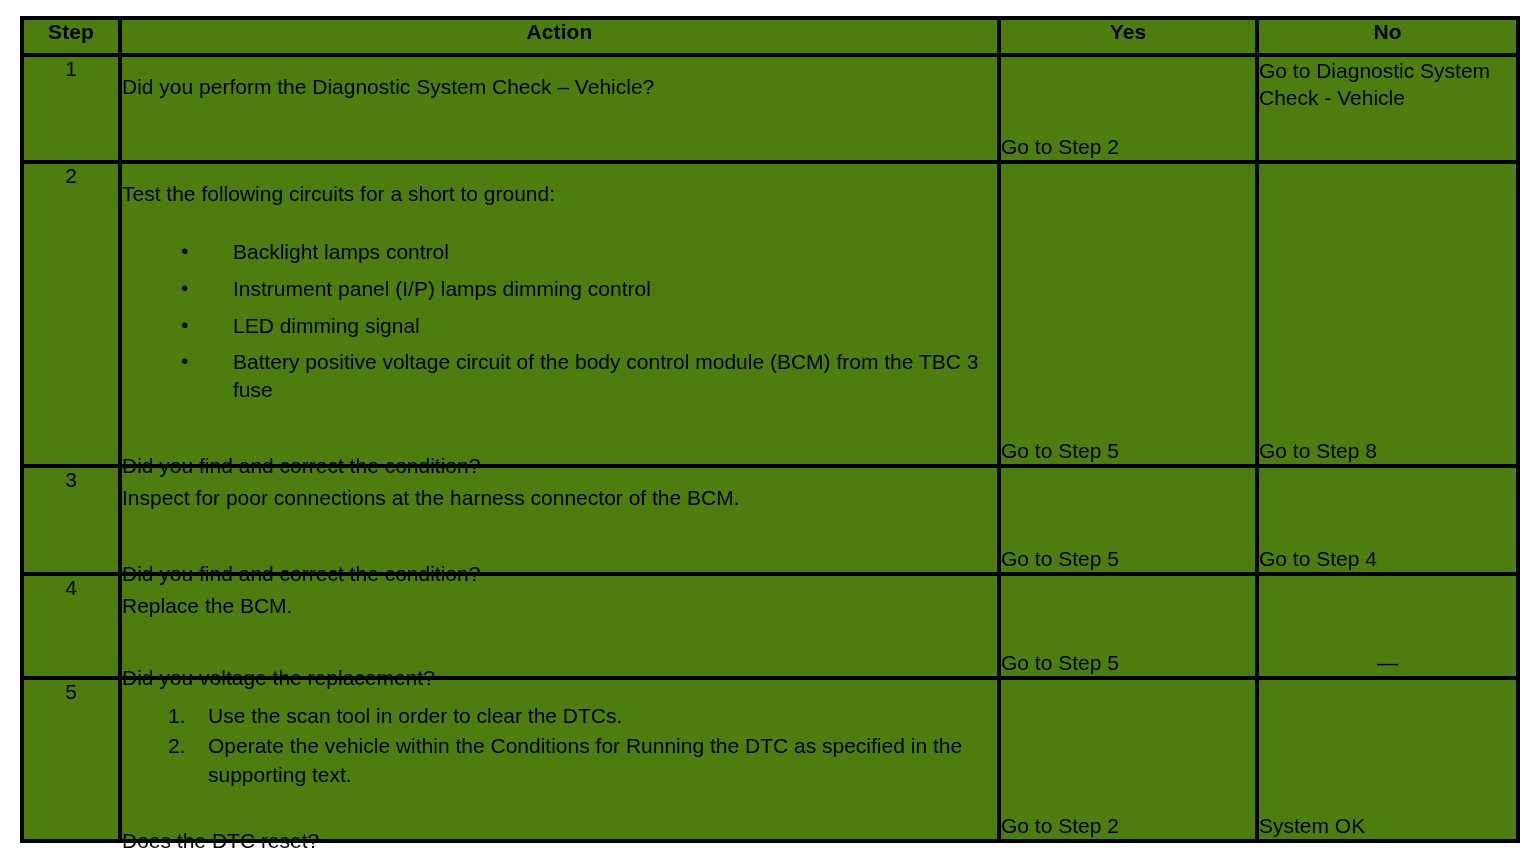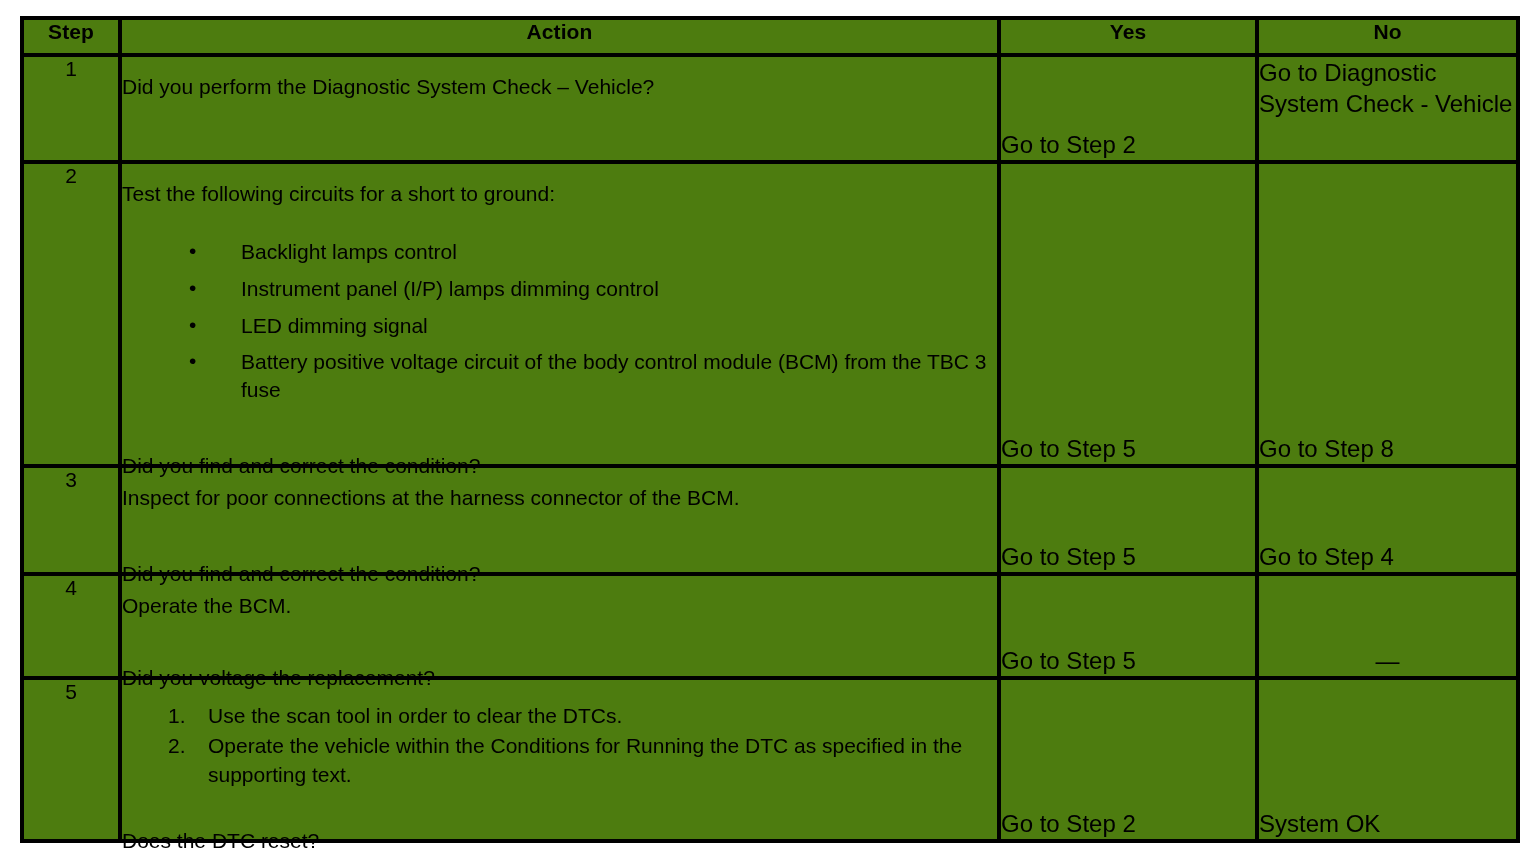--- a/index.html
+++ b/index.html
@@ -82,21 +82,21 @@
     white-space: normal;
   }
 
   .act-spacer { flex: 1 1 auto; min-height: 8px; }
 
   .act-tail { white-space: normal; }
 
   
   ul.bullets {
     margin: 30px 0 0 0;
-    padding: 0 0 0 12px;
+    padding: 0 0 0 4px;
     list-style: none;
   }
   ul.bullets > li {
     position: relative;
     padding-left: 107px;
     margin-bottom: 9px;
     line-height: 1.33;
   }
   ul.bullets > li::before {
     content: "\2022";
@@ -124,21 +124,21 @@
   ol.numbers > li::before {
     content: counter(stepnum) ".";
     position: absolute;
     left: 46px;
     top: 0;
     font-size: 21px;
   }
 
   
   td.yn-cell {
-    font-size: 24px;
+    font-size: 21px;
     line-height: 1.3;
     padding: 5px 7px 7px 7px;
   }
   .yn-inner {
     display: flex;
     flex-direction: column;
     height: 100%;
   }
   .yn-pad { flex: 1 1 auto; }
   .yn-text { }
@@ -247,21 +247,21 @@
             <div class="yn-pad"></div>
             <div class="yn-text yn-center">Go to Step 4</div>
           </div>
         </td>
       </tr>
 
       <tr class="r4">
         <td class="step-cell">4</td>
         <td class="action-cell">
           <div class="act-inner">
-            <div class="act-lead">Operate the BCM.</div>
+            <div class="act-lead">Replace the BCM.</div>
             <div class="act-spacer"></div>
             <div class="act-tail">Did you voltage the replacement?</div>
           </div>
         </td>
         <td class="yn-cell">
           <div class="yn-inner">
             <div class="yn-pad"></div>
             <div class="yn-text yn-center">Go to Step 5</div>
           </div>
         </td>

